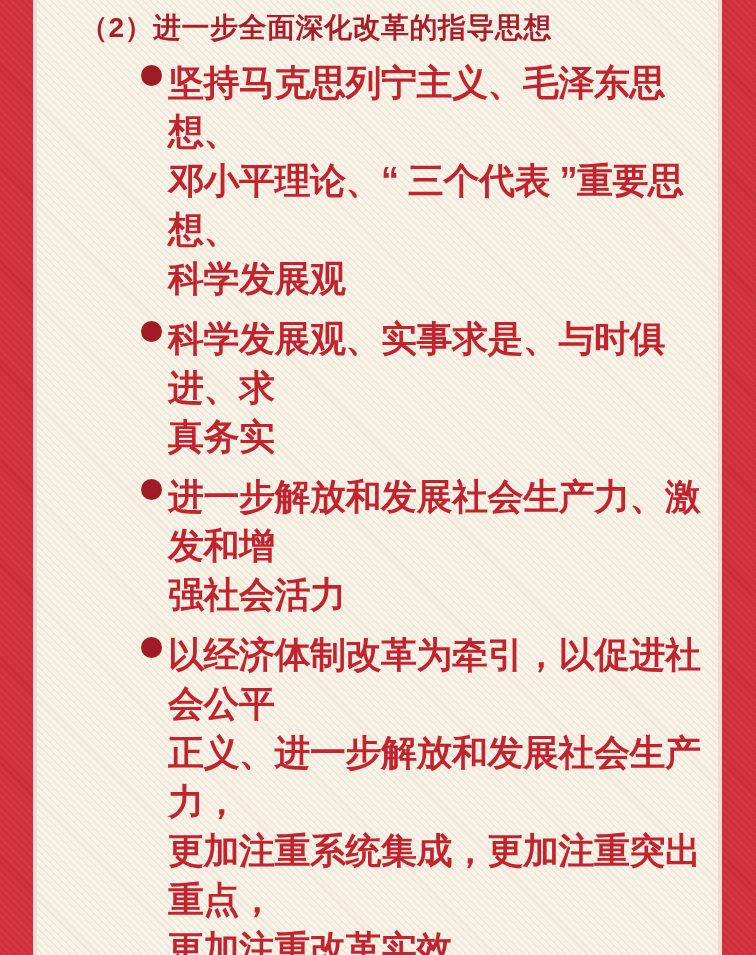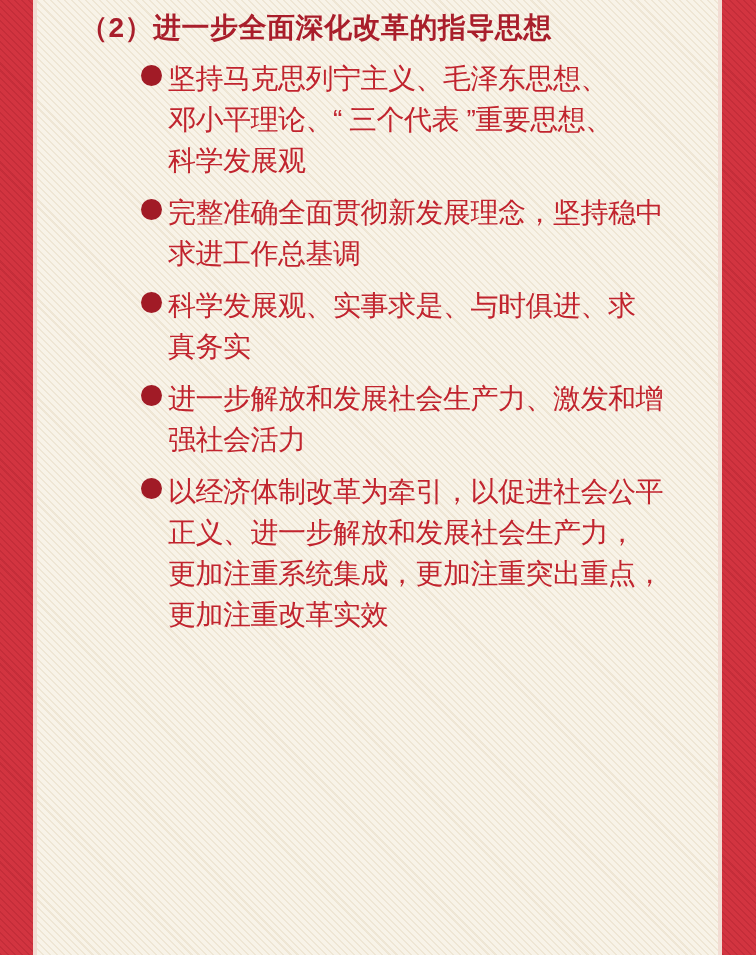--- a/index.html
+++ b/index.html
@@ -59,23 +59,23 @@
       margin: 12px 0 0 0;
       padding: 0 0 0 131px;
     }
     .bullet-item {
       position: relative;
       margin: 0 0 11px 0;
     }
     .bullet-text {
       display: block;
       white-space: pre-line;
-      font-size: 28px;
-      line-height: 41px;
-      font-weight: normal;
+      font-size: 36px;
+      line-height: 49px;
+      font-weight: bold;
       color: #c1242e;
       letter-spacing: -0.5px;
     }
     .bullet-dot {
       position: absolute;
       left: -27px;
       top: 7px;
       width: 21px;
       height: 21px;
       border-radius: 50%;
@@ -94,25 +94,20 @@
 
     <ul class="bullet-list">
       <li class="bullet-item">
         <span class="bullet-dot"></span>
         <span class="bullet-text">坚持马克思列宁主义、毛泽东思想、
 邓小平理论、“ 三个代表 ”重要思想、
 科学发展观</span>
       </li>
       <li class="bullet-item">
         <span class="bullet-dot"></span>
-        <span class="bullet-text">完整准确全面贯彻新发展理念，坚持稳中
-求进工作总基调</span>
-      </li>
-      <li class="bullet-item">
-        <span class="bullet-dot"></span>
         <span class="bullet-text">科学发展观、实事求是、与时俱进、求
 真务实</span>
       </li>
       <li class="bullet-item">
         <span class="bullet-dot"></span>
         <span class="bullet-text">进一步解放和发展社会生产力、激发和增
 强社会活力</span>
       </li>
       <li class="bullet-item">
         <span class="bullet-dot"></span>

